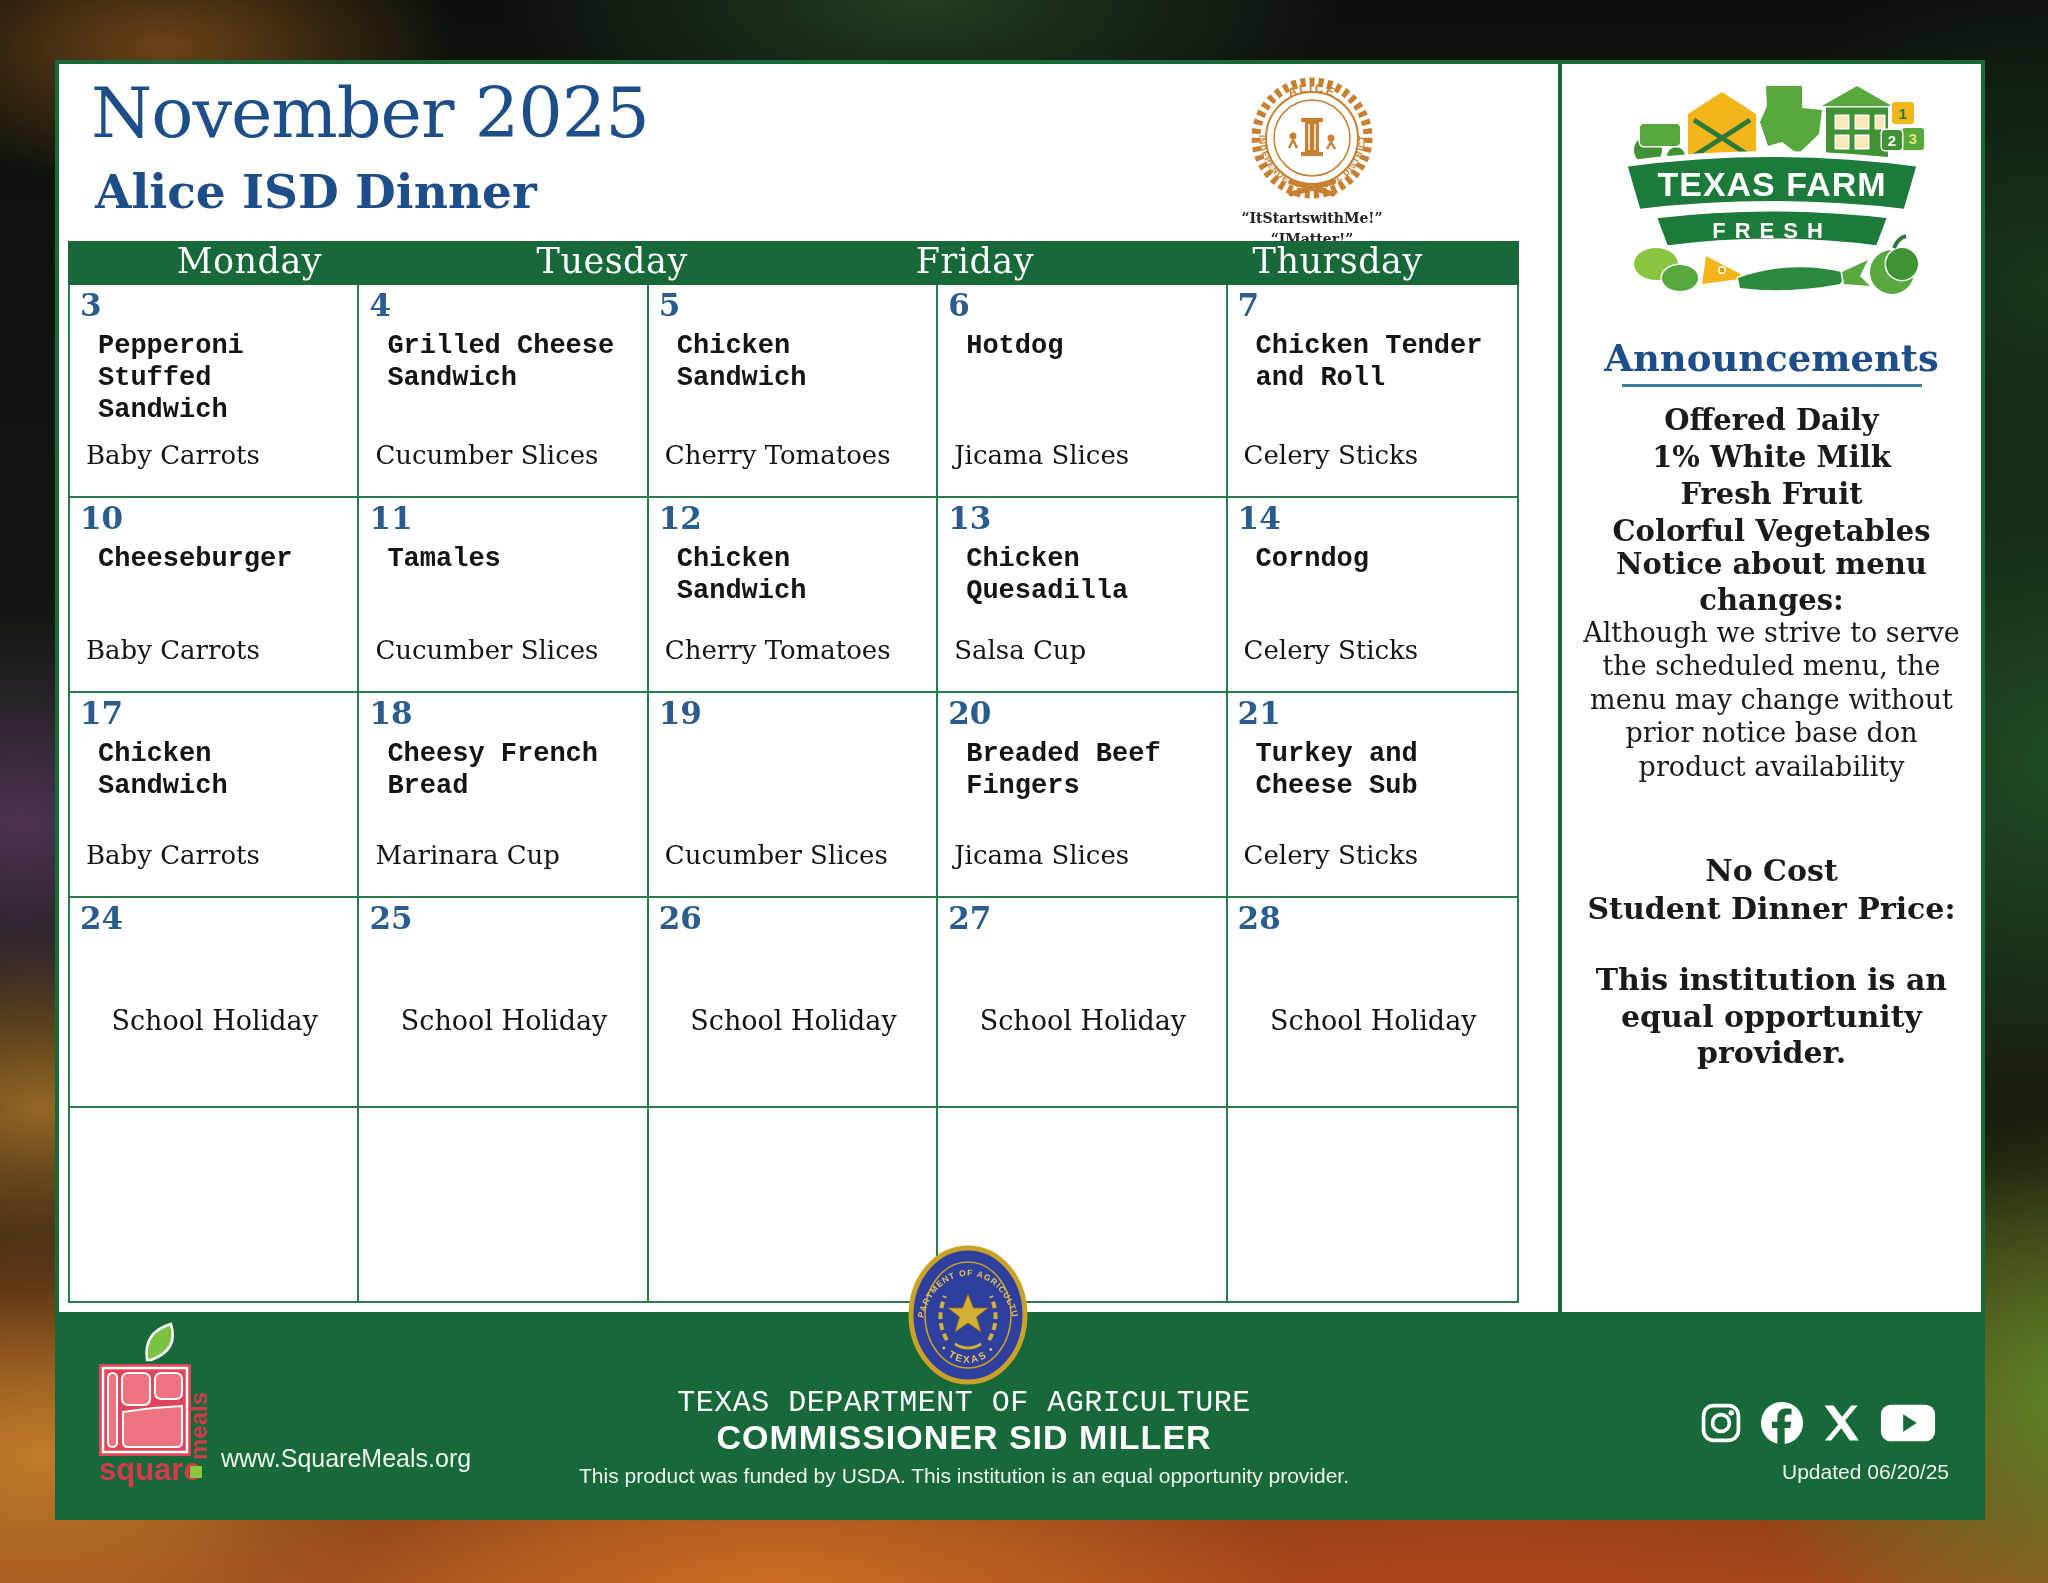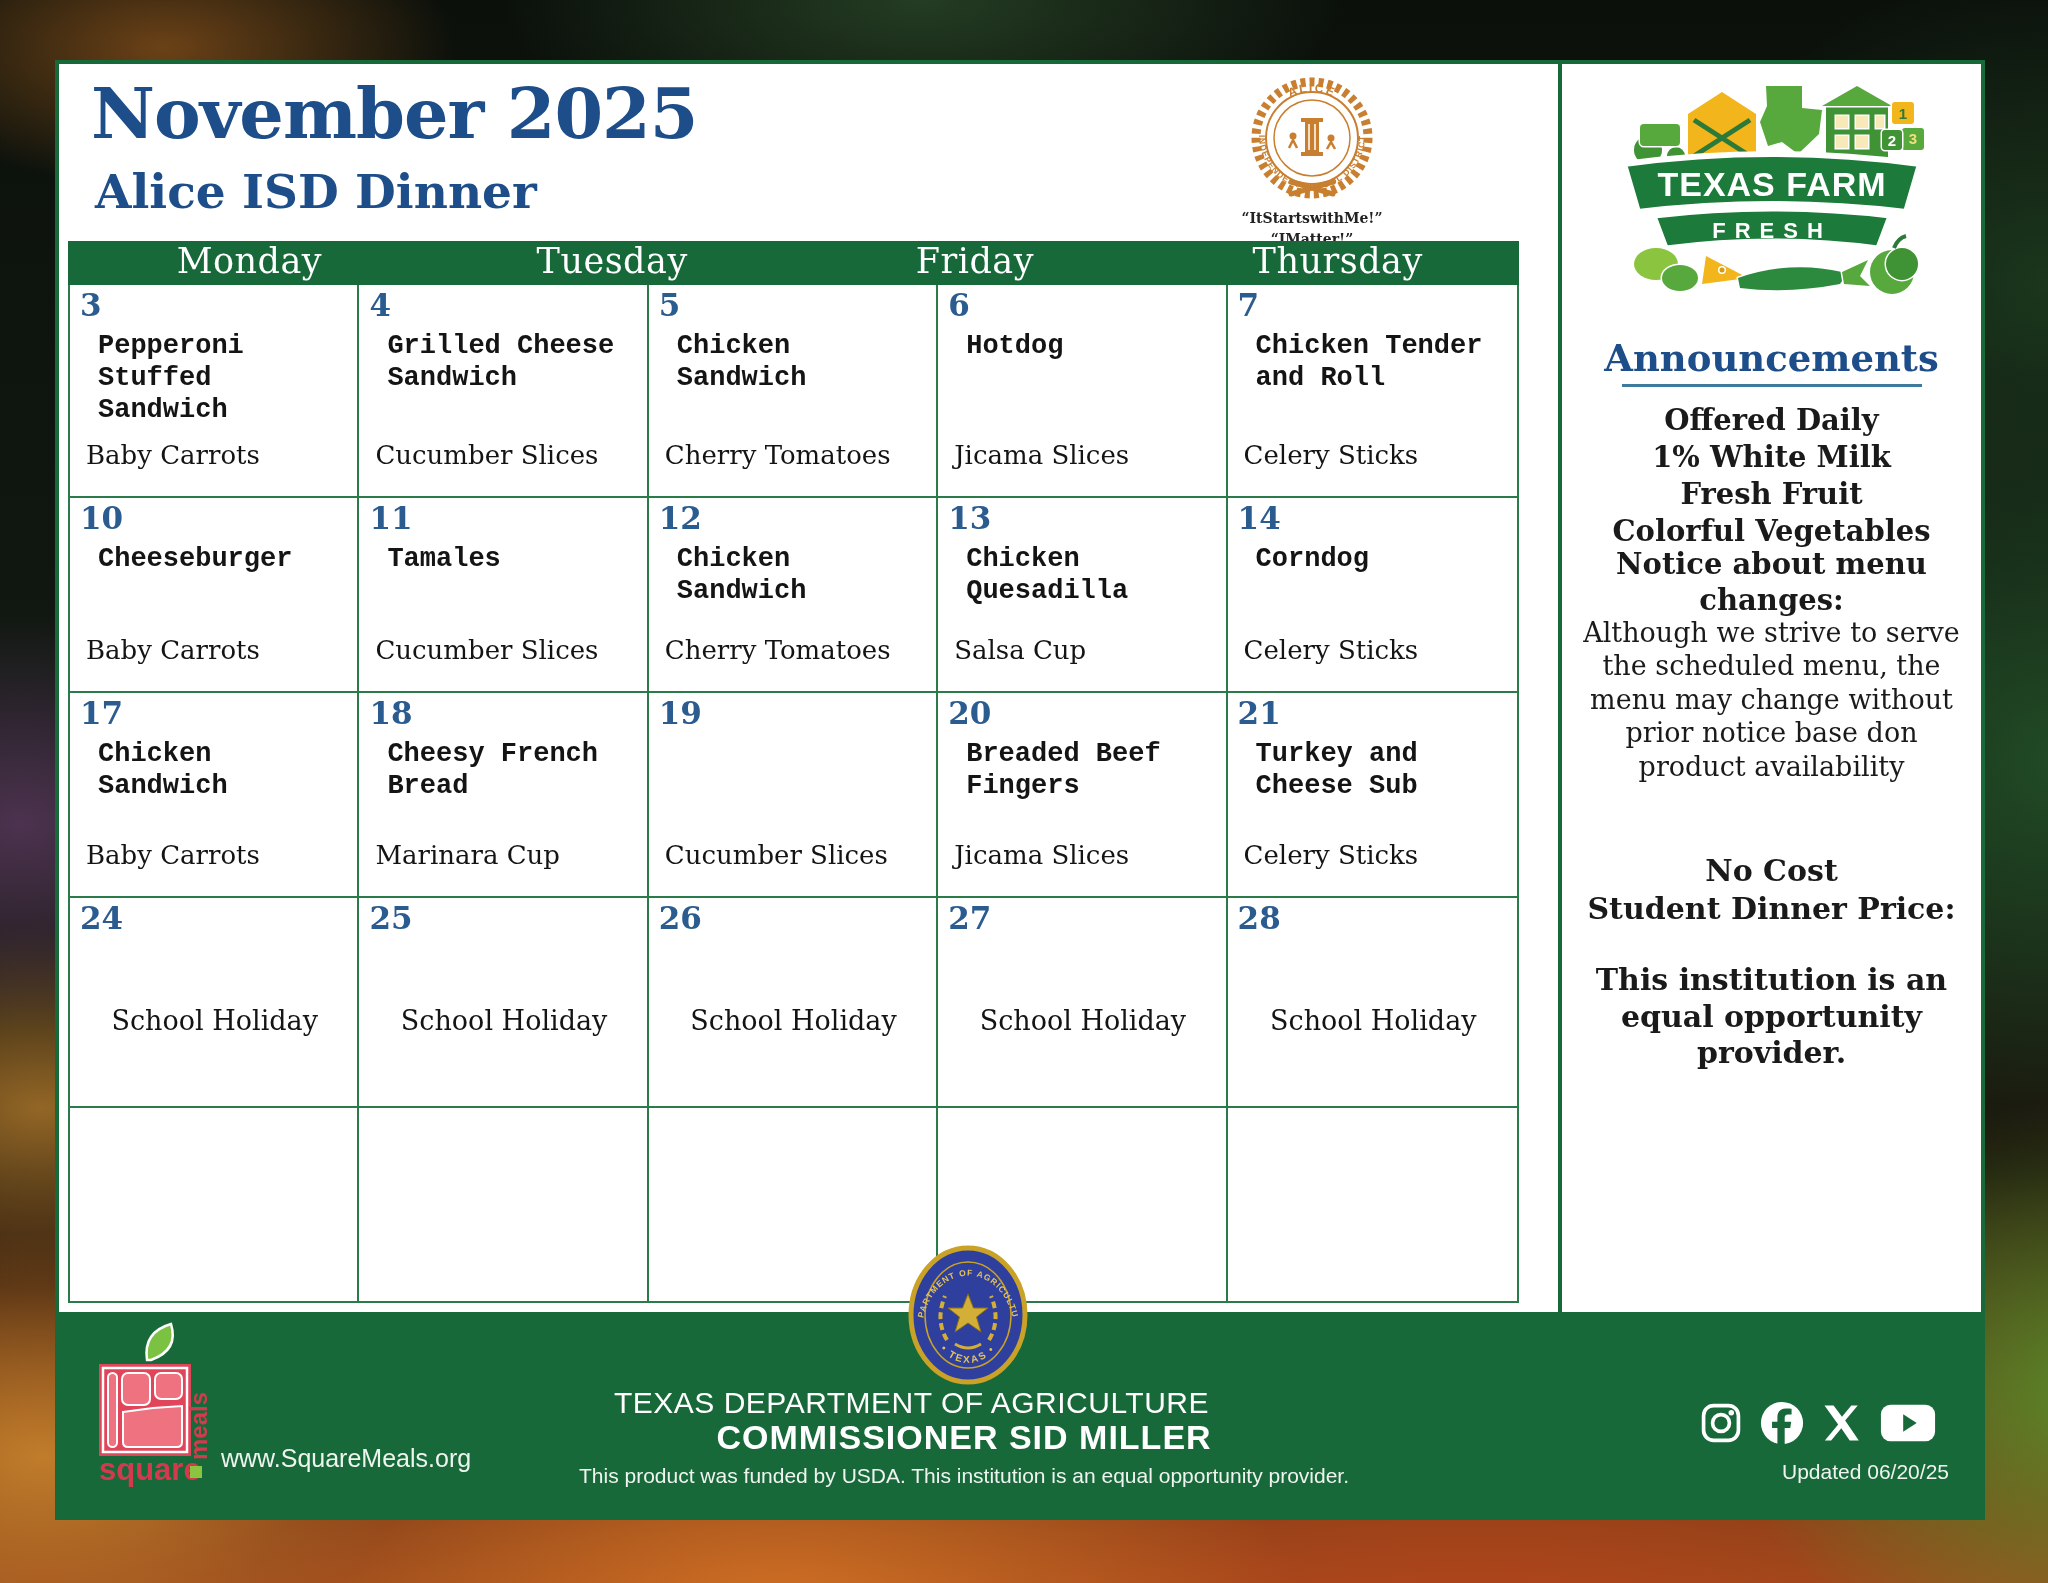--- a/index.html
+++ b/index.html
@@ -23,21 +23,21 @@
       radial-gradient(700px 280px at 38% 101%, rgba(208,112,36,.95), transparent 75%),
       radial-gradient(800px 300px at 72% 103%, rgba(178,66,26,.95), transparent 75%),
       linear-gradient(180deg,#0b100b 0%,#121a12 52%,#1c150c 74%,#6e3514 90%,#9a4a1c 100%);
   }
   
   .card{
     position:absolute;left:55px;top:60px;width:1930px;height:1460px;
     background:#ffffff;border:4px solid #17693a;box-sizing:border-box;
   }
   
-  .month-title{position:absolute;left:32px;top:8px;font-size:70px;font-weight:700;color:#1d4e8a;letter-spacing:-1px;}
+  .month-title{position:absolute;left:32px;top:8px;font-size:70px;font-weight:400;color:#1d4e8a;letter-spacing:-1px;}
   .subtitle{position:absolute;left:36px;top:100px;font-size:47px;font-weight:600;color:#1d4e8a;}
   
   .alice{position:absolute;left:1168px;top:12px;width:170px;text-align:center;}
   .alice .mottos{font-family:"DejaVu Serif","Liberation Serif",serif;font-weight:bold;font-size:14px;color:#222;line-height:1.5;}
   
   .calendar{position:absolute;left:9px;top:177px;width:1451px;}
   .weekday-row{display:grid;grid-template-columns:repeat(4,1fr);background:#17693a;height:44px;align-items:center;}
   .weekday{color:#fff;font-size:35px;text-align:center;letter-spacing:.5px;}
   .grid{border:2px solid #2a7a4a;border-top:none;}
   .g-row{display:grid;grid-template-columns:repeat(5,1fr);border-bottom:2px solid #2a7a4a;}
@@ -58,21 +58,21 @@
   .offered{position:absolute;left:0;top:338px;width:100%;text-align:center;font-size:29px;font-weight:800;color:#1a1a1a;line-height:1.28;}
   .notice-h{position:absolute;left:0;top:482px;width:100%;text-align:center;font-size:29px;font-weight:800;color:#1a1a1a;line-height:1.25;}
   .notice-b{position:absolute;left:8px;top:552px;width:403px;text-align:center;font-size:27px;color:#1a1a1a;line-height:1.24;}
   .price{position:absolute;left:0;top:788px;width:100%;text-align:center;font-size:30px;font-weight:800;color:#1a1a1a;line-height:1.25;}
   .eop{position:absolute;left:24px;top:898px;width:371px;text-align:center;font-size:30px;font-weight:800;color:#1a1a1a;line-height:1.22;}
   
   .footer{position:absolute;left:0;top:1248px;width:1922px;height:204px;background:#17693a;}
   .sm-logo{position:absolute;left:26px;top:8px;}
   .sm-url{position:absolute;left:162px;top:132px;color:#eef4ee;font-family:"Liberation Sans",sans-serif;font-size:25px;}
   .tda-seal{position:absolute;left:848px;top:-68px;}
-  .dept{position:absolute;left:555px;top:74px;width:700px;color:#fff;font-family:Liberation Sans, sans-serif;font-size:30px;letter-spacing:.5px;}
+  .dept{position:absolute;left:555px;top:74px;width:700px;text-align:center;color:#fff;font-family:Liberation Mono, monospace;font-size:30px;letter-spacing:.5px;}
   .commish{position:absolute;left:555px;top:106px;width:700px;text-align:center;color:#fff;font-family:"Liberation Sans",sans-serif;font-size:34px;font-weight:bold;letter-spacing:1px;}
   .funding{position:absolute;left:405px;top:152px;width:1000px;text-align:center;color:#f0f4f0;font-family:"Liberation Sans",sans-serif;font-size:21px;}
   .social{position:absolute;left:1640px;top:88px;display:flex;align-items:center;gap:16px;}
   .updated{position:absolute;left:1640px;top:148px;width:250px;text-align:right;color:#f0f4f0;font-family:"Liberation Sans",sans-serif;font-size:21px;}
 </style>
 </head>
 <body>
 
 <div class="bg"></div>
 

